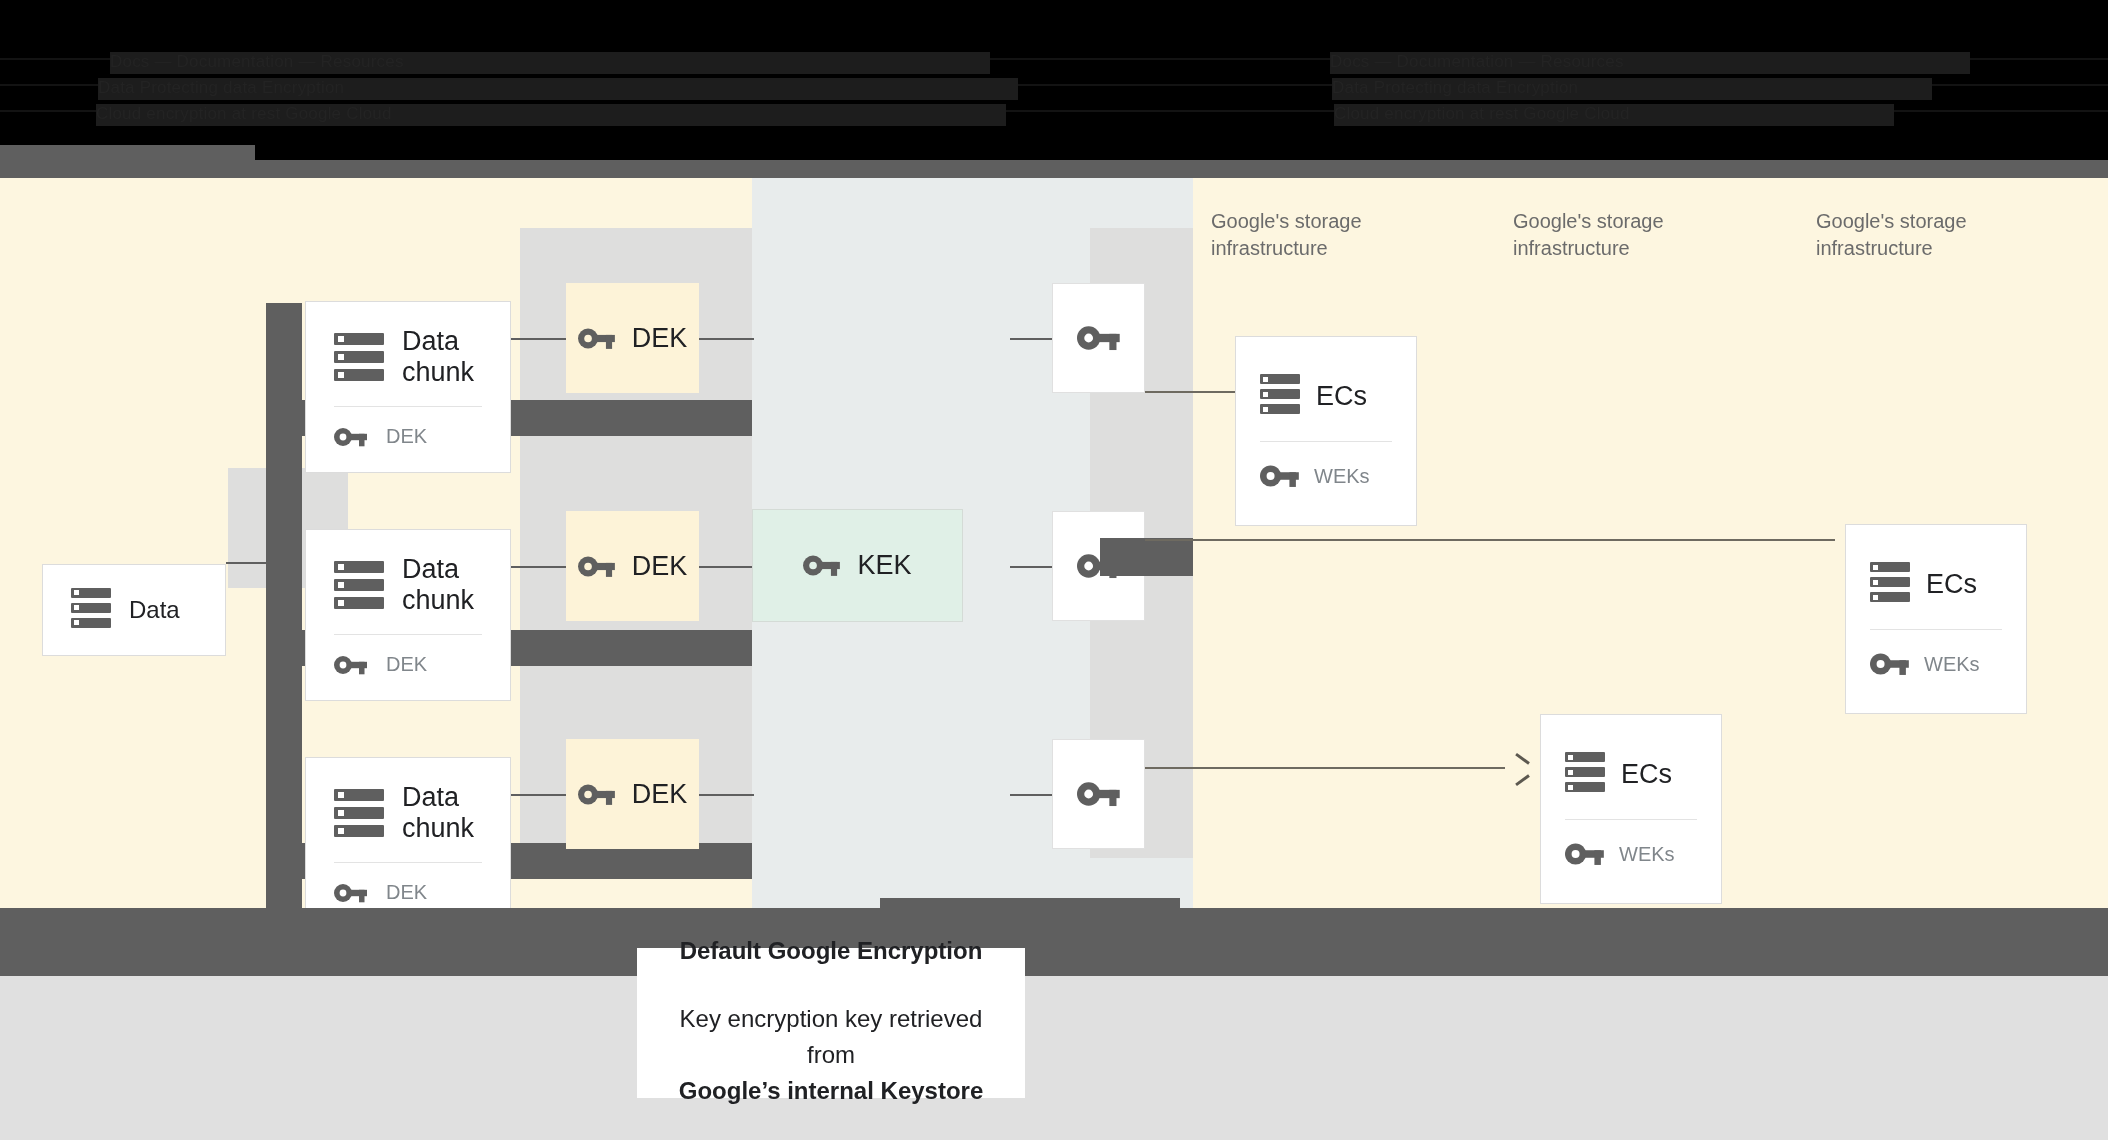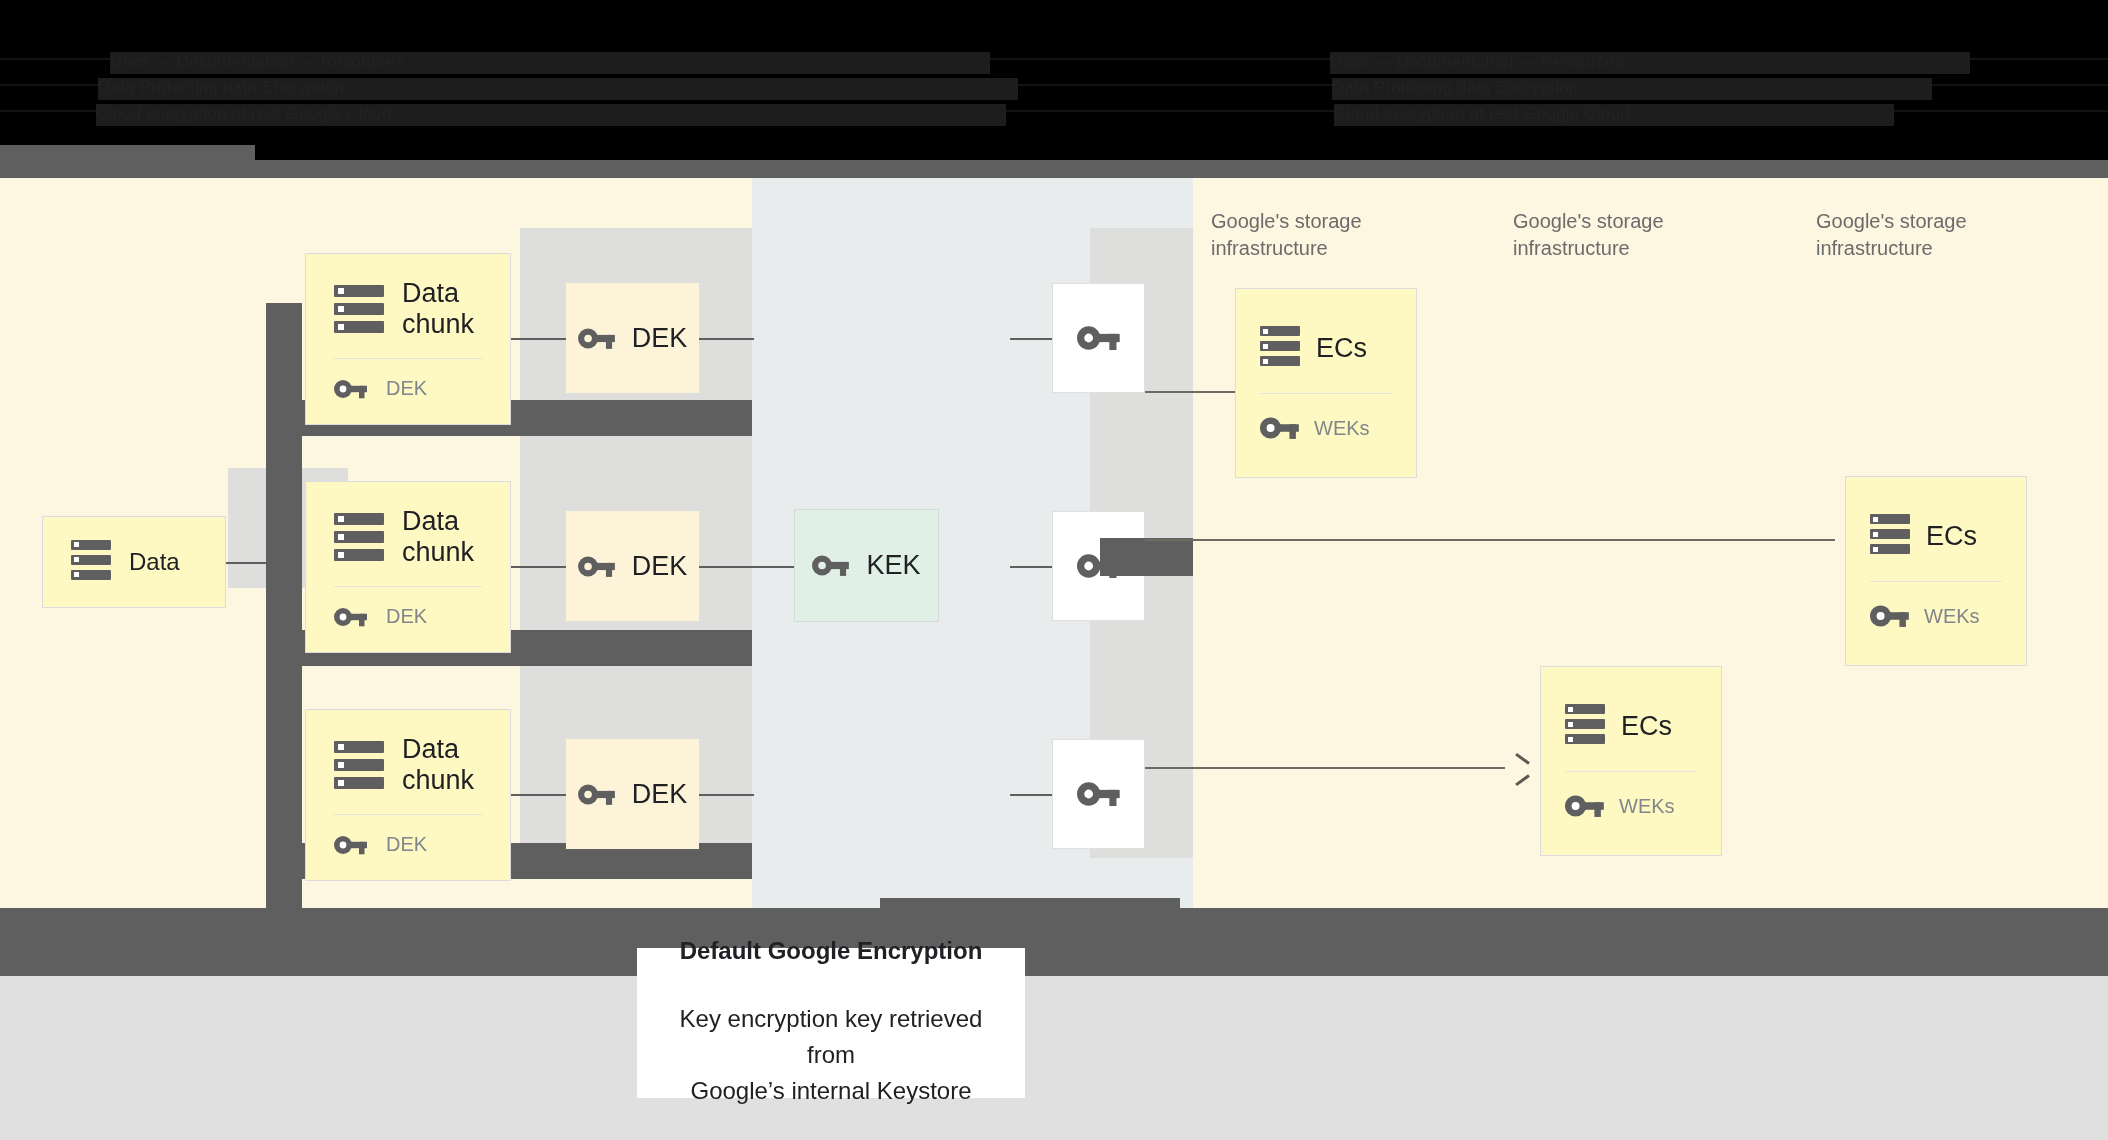--- a/index.html
+++ b/index.html
@@ -42,22 +42,22 @@
   .chev { position:absolute; }
   .chev::before, .chev::after {
     content:""; position:absolute; width:16px; height:3px; background:#5c584f;
     transform-origin:right center;
   }
   .chev::before { top:-6px; transform:rotate(36deg); }
   .chev::after  { top:6px;  transform:rotate(-36deg); }
 
   
   .card {
-    position:absolute; background:#fef9c3; border:1px solid #dcdcdc;
-    display:flex; flex-direction:column; justify-content:center;
+    position:absolute; background:#ffffff; border:1px solid #dcdcdc;
+    display:flex; flex-direction:column; justify-content:center;margin-top:48px;
   }
   .card-row { display:flex; align-items:center; gap:18px; padding:0 28px; }
   .card-title { font-size:27px; color:#202124; line-height:1.15; }
   .card-title.two { white-space:pre-line; }
   .card-sep { height:1px; background:#e3e3e3; margin:18px 28px; }
   .card-sub { font-size:20px; color:#80868b; }
 
   
   .chip {
     position:absolute; display:flex; align-items:center; justify-content:center;
@@ -91,21 +91,21 @@
   }
 
   
   #legend {
     position:absolute; background:#fff;
     display:flex; flex-direction:column; align-items:center; justify-content:center;
     text-align:center; padding:28px 30px;
   }
   #legend .l-title { font-size:24px; font-weight:bold; color:#202124; }
   #legend .l-body  { font-size:24px; color:#202124; line-height:1.5; margin-top:36px; }
-  #legend .l-body b { font-weight:normal; }
+  #legend .l-body b { font-weight:bold; }
 </style>
 </head>
 <body>
 
 <div id="topbar">
   <div class="rule" style="left:0;top:58px;width:2108px;"></div>
   <div class="rule" style="left:0;top:84px;width:2108px;"></div>
   <div class="rule" style="left:0;top:110px;width:2108px;"></div>
 
   <div class="redacted-line" style="left:110px;top:52px;width:880px;height:22px;">Docs  —  Documentation  —  Resources</div>
@@ -242,21 +242,21 @@
     <svg class="keyicon" width="38" height="23" viewBox="0 0 34 20">
       <circle cx="9" cy="10" r="9" fill="#5f5f5f"></circle>
         <circle cx="9" cy="10" r="3.4" fill="#fdf3d8"></circle>
       <rect x="14" y="6.8" width="19" height="6.4" fill="#5f5f5f"></rect>
         <rect x="25" y="6.8" width="5.5" height="12.5" fill="#5f5f5f"></rect>
     </svg>
     <span>DEK</span>
   </div>
   <div class="line" style="left:699px;top:616px;width:55px;"></div>
 
-  <div class="chip kek" style="left:794px;top:331px;width:145px;height:113px;">
+  <div class="chip kek" style="left:752px;top:331px;width:211px;height:113px;">
     <svg class="keyicon" width="38" height="23" viewBox="0 0 34 20">
       <circle cx="9" cy="10" r="9" fill="#5f5f5f"></circle>
         <circle cx="9" cy="10" r="3.4" fill="#e0f0e7"></circle>
       <rect x="14" y="6.8" width="19" height="6.4" fill="#5f5f5f"></rect>
         <rect x="25" y="6.8" width="5.5" height="12.5" fill="#5f5f5f"></rect>
     </svg>
     <span>KEK</span>
   </div>
 
   <div class="line" style="left:1010px;top:160px;width:42px;"></div>

